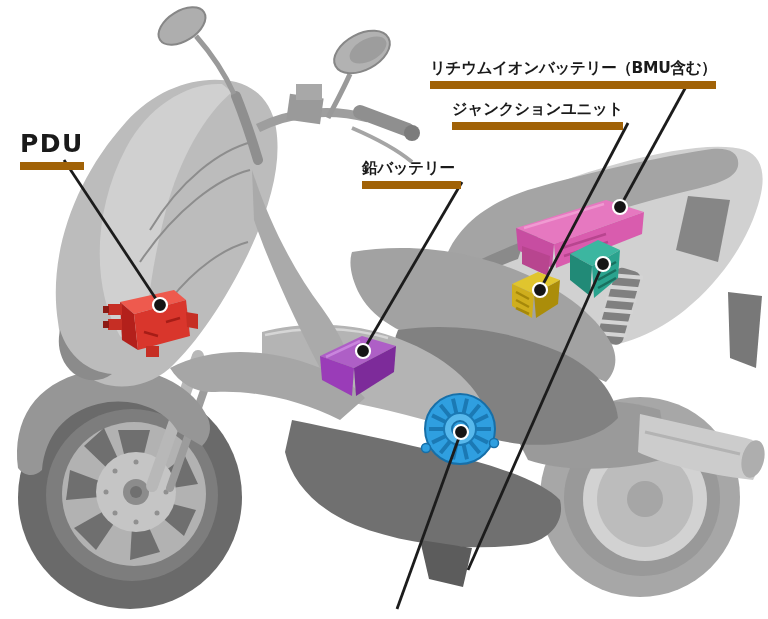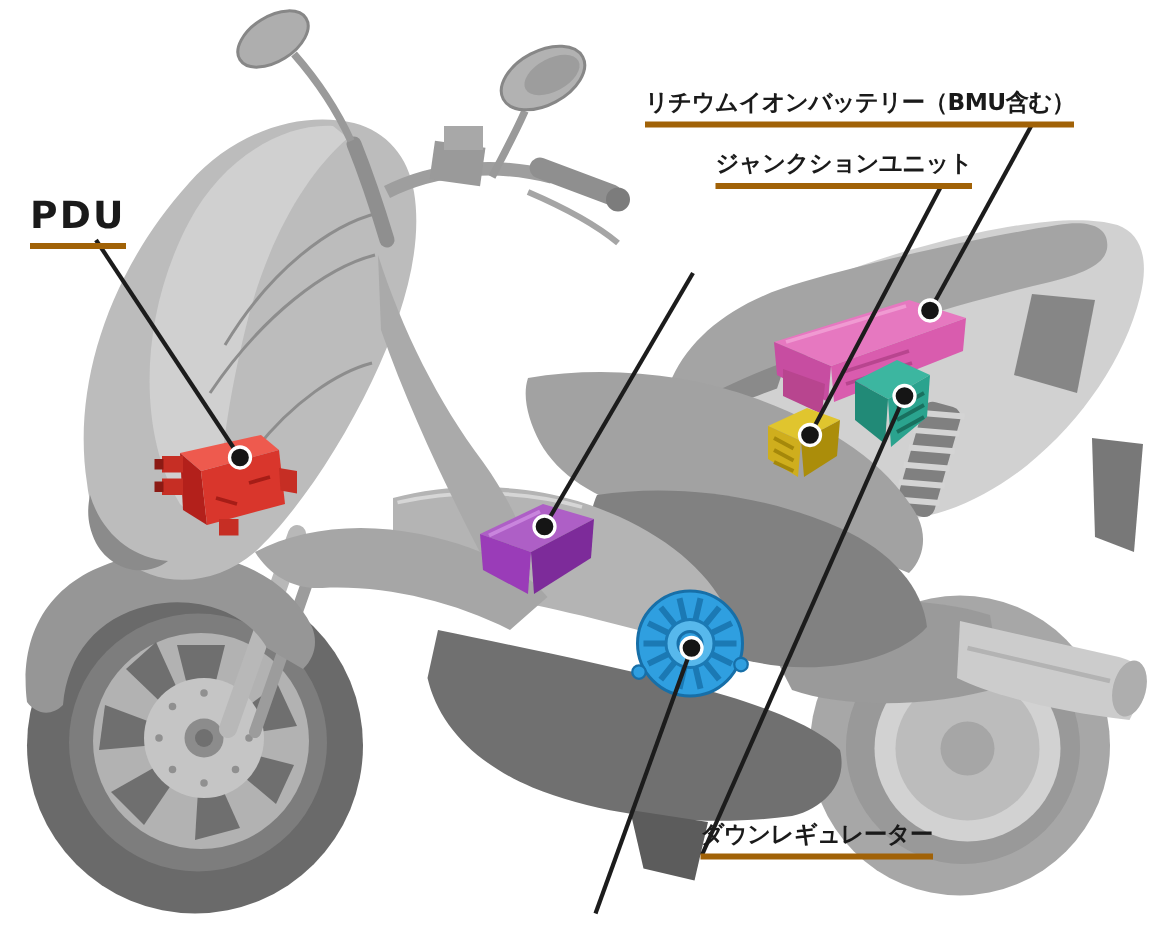--- a/index.html
+++ b/index.html
@@ -3,21 +3,21 @@
 <meta charset="utf-8">
 <style>
   html,body{margin:0;padding:0;background:#ffffff;}
   .stage{
     position:relative;width:768px;height:619px;background:#ffffff;
     font-family:"DejaVu Sans","Liberation Sans",sans-serif;overflow:hidden;
   }
   .stage svg{position:absolute;left:0;top:0;}
   .lbl{
     position:absolute;font-weight:bold;color:#1a1a1a;
-    border-bottom:4px solid #a16207;padding:0 0 3px 0;white-space:nowrap;
+    border-bottom:8px solid #a16207;padding:0 0 3px 0;white-space:nowrap;
     font-size:15.5px;letter-spacing:-0.3px;line-height:1.15;overflow:visible;
   }
   .lbl-pdu{font-size:25px;letter-spacing:1.5px;}
 </style>
 </head>
 <body>
 
 <div class="stage">
 
 <svg width="768" height="619" viewBox="0 0 768 619">
@@ -201,23 +201,23 @@
 </svg>
 
 <div class="lbl lbl-pdu" style="left:20px;top:130px;min-width:44px;">
   <span>PDU</span>
 </div>
 
 <div class="lbl" style="left:430px;top:60px;min-width:258px;">
   <span>リチウムイオンバッテリー（BMU含む）</span>
 </div>
 
-<div class="lbl" style="left:477px;top:101px;min-width:150px;">
+<div class="lbl" style="left:452px;top:101px;min-width:150px;">
   <span>ジャンクションユニット</span>
 </div>
 
-
-<div class="lbl" style="left:467px;top:548px;min-width:155px;">
-  <span>ダウンレギュレーター</span>
-</div>
+<div class="lbl" style="left:362px;top:160px;min-width:99px;">
+  <span>鉛バッテリー</span>
+</div>
+
 
 
 </div>
 
 </body></html>

